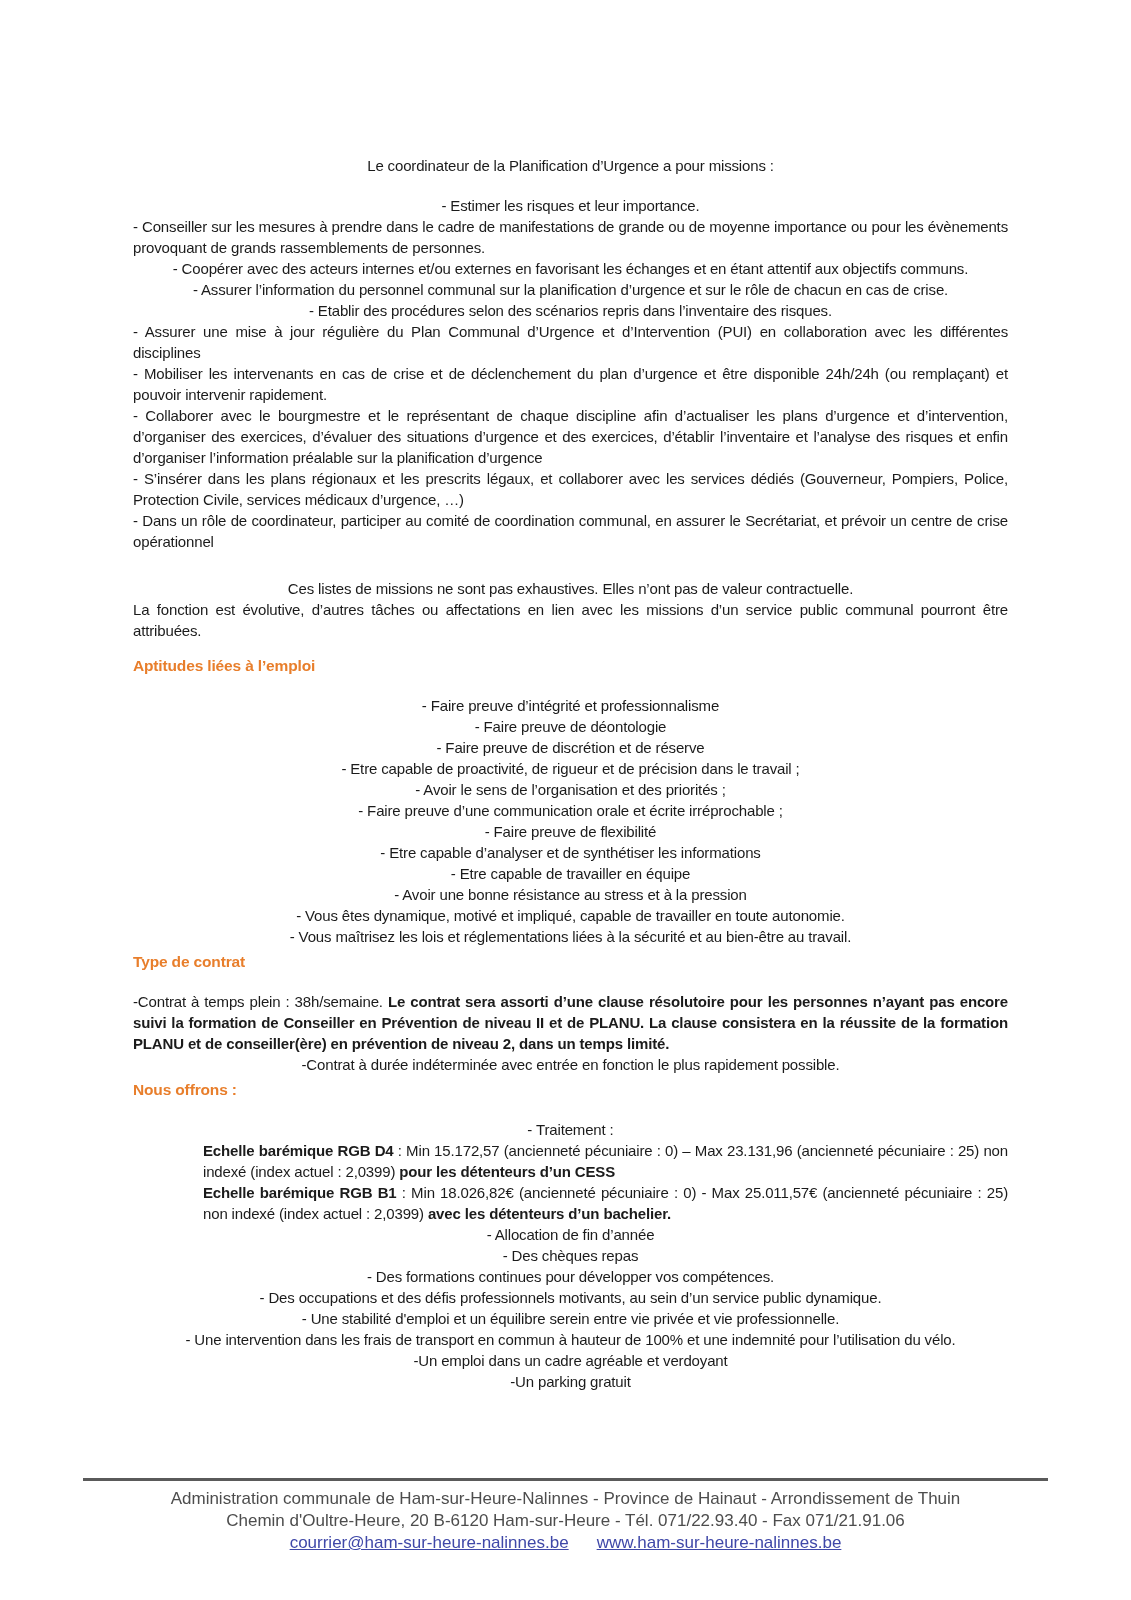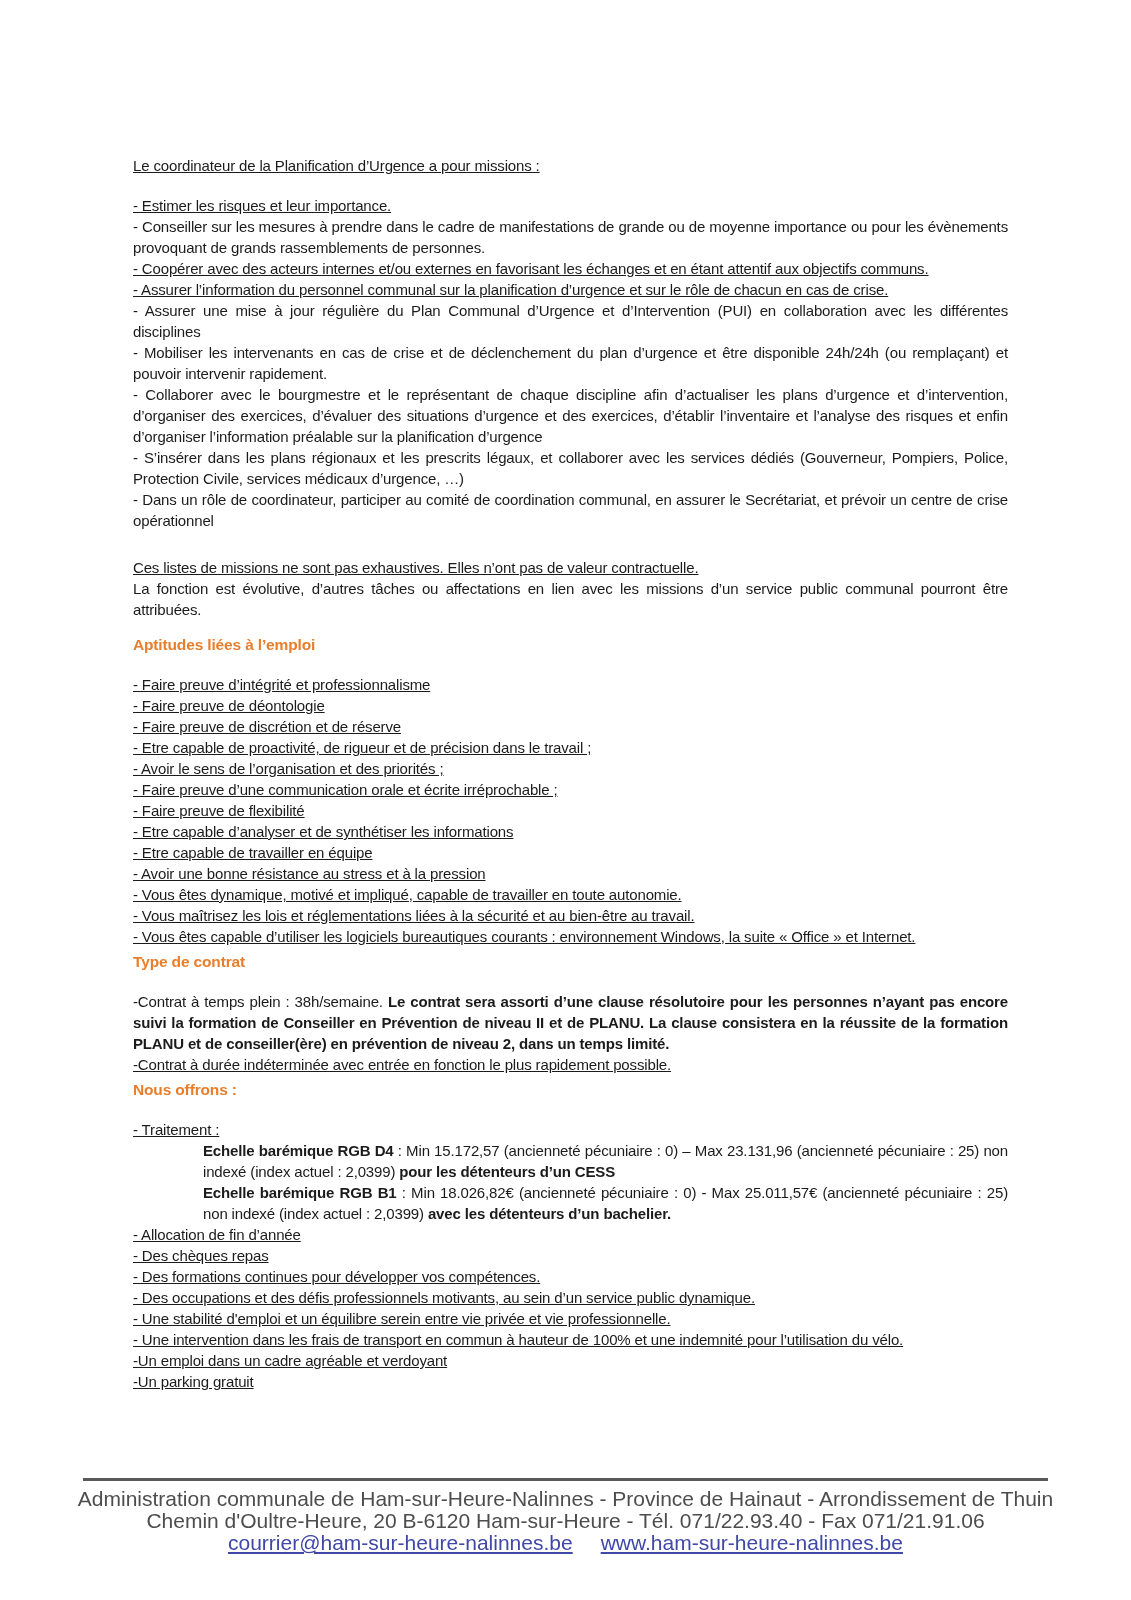--- a/index.html
+++ b/index.html
@@ -15,40 +15,40 @@
   .content {
     position: absolute;
     left: 133px;
     top: 155px;
     width: 875px;
     font-size: 15px;
     line-height: 21px;
     letter-spacing: -0.15px;
   }
   .content p { margin: 0; text-align: justify; }
-  .content p.one { white-space: nowrap; text-align: left; text-decoration: underline; }
+  .content p.one { white-space: nowrap; text-align: center; }
   .intro { margin-bottom: 19px !important; }
   .notes-block { margin-top: 26px; }
   h2.section-heading {
     font-size: 15.5px;
     line-height: 21px;
     font-weight: bold;
     color: var(--heading-orange, #E87E2B);
     margin: 14px 0 19px 0;
   }
   h2.section-heading.tall { margin-top: 4px; }
   .indent { padding-left: 70px; }
   b { font-weight: bold; }
   .footer {
     position: absolute;
     left: 0;
     top: 1478px;
     width: 1131px;
     text-align: center;
-    font-size: 21px;
+    font-size: 17px;
     line-height: 22px;
     color: var(--footer-gray, #4D4D4D);
   }
   .footer-rule {
     width: 965px;
     height: 3px;
     background: #5a5a5a;
     margin: 0 auto 7px auto;
   }
   .footer a {
@@ -62,20 +62,21 @@
 <div class="page">
   <div class="content">
 
     <p class="intro one">Le coordinateur de la Planification d’Urgence a pour missions :</p>
 
     <div>
       <p class="one">- Estimer les risques et leur importance.</p>
       <p>- Conseiller sur les mesures à prendre dans le cadre de manifestations de grande ou de moyenne importance ou pour les évènements provoquant de grands rassemblements de personnes.</p>
       <p class="one">- Coopérer avec des acteurs internes et/ou externes en favorisant les échanges et en étant attentif aux objectifs communs.</p>
       <p class="one">- Assurer l’information du personnel communal sur la planification d’urgence et sur le rôle de chacun en cas de crise.</p>
+      <p class="one">- Etablir des procédures selon des scénarios repris dans l’inventaire des risques.</p>
       <p>- Assurer une mise à jour régulière du Plan Communal d’Urgence et d’Intervention (PUI) en collaboration avec les différentes disciplines</p>
       <p>- Mobiliser les intervenants en cas de crise et de déclenchement du plan d’urgence et être disponible 24h/24h (ou remplaçant) et pouvoir intervenir rapidement.</p>
       <p>- Collaborer avec le bourgmestre et le représentant de chaque discipline afin d’actualiser les plans d’urgence et d’intervention, d’organiser des exercices, d’évaluer des situations d’urgence et des exercices, d’établir l’inventaire et l’analyse des risques et enfin d’organiser l’information préalable sur la planification d’urgence</p>
       <p>- S’insérer dans les plans régionaux et les prescrits légaux, et collaborer avec les services dédiés (Gouverneur, Pompiers, Police, Protection Civile, services médicaux d’urgence, …)</p>
       <p>- Dans un rôle de coordinateur, participer au comité de coordination communal, en assurer le Secrétariat, et prévoir un centre de crise opérationnel</p>
     </div>
 
     <div class="notes-block">
       <p class="one">Ces listes de missions ne sont pas exhaustives. Elles n’ont pas de valeur contractuelle.</p>
       <p>La fonction est évolutive, d’autres tâches ou affectations en lien avec les missions d’un service public communal pourront être attribuées.</p>
@@ -89,21 +90,20 @@
       <p class="one">- Faire preuve de discrétion et de réserve</p>
       <p class="one">- Etre capable de proactivité, de rigueur et de précision dans le travail ;</p>
       <p class="one">- Avoir le sens de l’organisation et des priorités ;</p>
       <p class="one">- Faire preuve d’une communication orale et écrite irréprochable ;</p>
       <p class="one">- Faire preuve de flexibilité</p>
       <p class="one">- Etre capable d’analyser et de synthétiser les informations</p>
       <p class="one">- Etre capable de travailler en équipe</p>
       <p class="one">- Avoir une bonne résistance au stress et à la pression</p>
       <p class="one">- Vous êtes dynamique, motivé et impliqué, capable de travailler en toute autonomie.</p>
       <p class="one">- Vous maîtrisez les lois et réglementations liées à la sécurité et au bien-être au travail.</p>
-      <p class="one">- Vous êtes capable d’utiliser les logiciels bureautiques courants : environnement Windows, la suite « Office » et Internet.</p>
     </div>
 
     <h2 class="section-heading tall">Type de contrat</h2>
 
     <p><span>-Contrat à temps plein : 38h/semaine. </span><b>Le contrat sera assorti d’une clause résolutoire pour les personnes n’ayant pas encore suivi la formation de Conseiller en Prévention de niveau II et de PLANU. La clause consistera en la réussite de la formation PLANU et de conseiller(ère) en prévention de niveau 2, dans un temps limité.</b></p>
     <p class="one">-Contrat à durée indéterminée avec entrée en fonction le plus rapidement possible.</p>
 
     <h2 class="section-heading tall">Nous offrons :</h2>
 
     <div>

